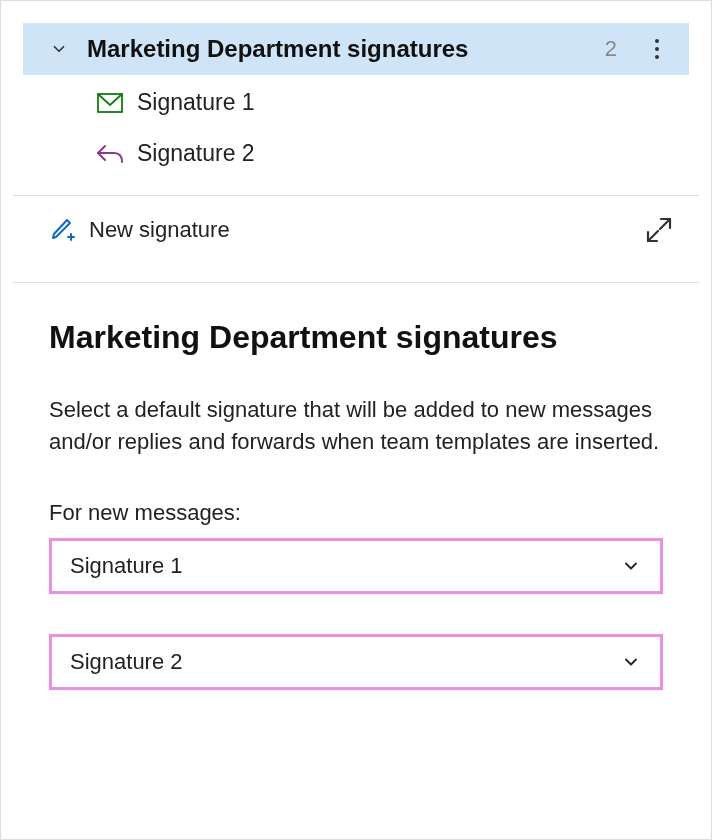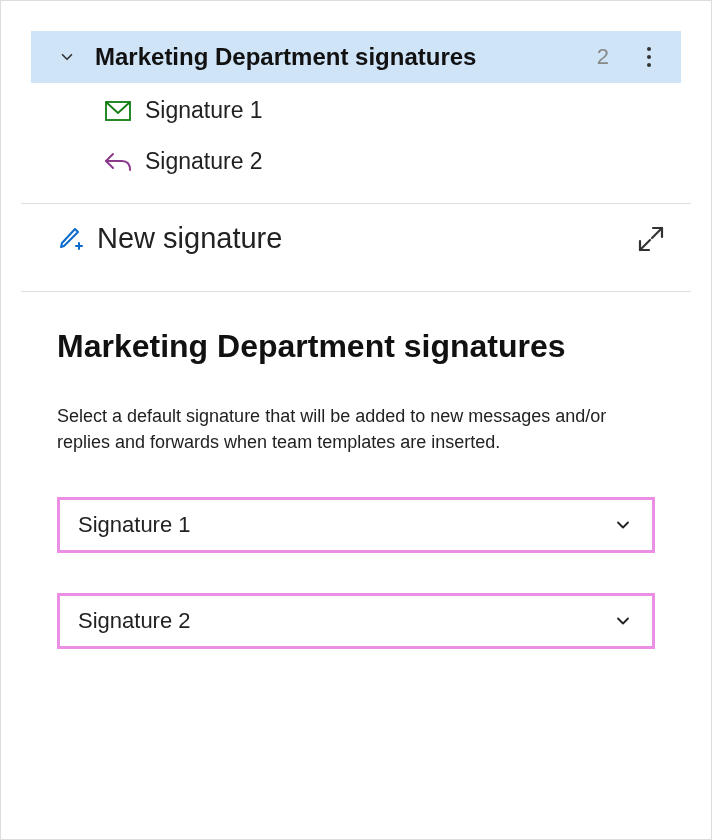--- a/index.html
+++ b/index.html
@@ -10,21 +10,21 @@
   body {
     font-family: "Segoe UI", -apple-system, BlinkMacSystemFont, sans-serif;
     background: #fff;
     width: 712px;
     height: 840px;
     border: 1px solid #ddd;
     color: #222;
     overflow: hidden;
   }
   .container {
-    padding: 16px;
+    padding: 8px;
   }
 
   
   .group-header {
     display: flex;
     align-items: center;
     background: #cfe4f7;
     padding: 12px 20px 12px 24px;
     margin: 14px 14px 0 14px;
   }
@@ -95,21 +95,21 @@
     display: flex;
     align-items: center;
     padding: 18px 28px 18px 40px;
     gap: 40px;
   }
   .toolbar-item {
     display: flex;
     align-items: center;
     gap: 12px;
     cursor: pointer;
-    font-size: 29px;
+    font-size: 22px;
     color: #222;
   }
   .toolbar .icon-holder {
     width: 28px;
     height: 28px;
     display: flex;
     align-items: center;
     justify-content: center;
   }
   .toolbar .spacer {
@@ -128,21 +128,21 @@
   .content {
     padding: 36px 40px 20px 40px;
   }
   .content h1 {
     font-size: 32px;
     font-weight: 700;
     margin-bottom: 38px;
     color: #111;
   }
   .content .description {
-    font-size: 18px;
+    font-size: 22px;
     line-height: 1.45;
     color: #222;
     margin-bottom: 42px;
   }
   .field-group {
     margin-bottom: 40px;
   }
   .field-label {
     font-size: 22px;
     color: #222;
@@ -233,20 +233,21 @@
     </div>
   </div>
 
   <div class="divider"></div>
 
   <div class="content">
     <h1>Marketing Department signatures</h1>
     <p class="description">Select a default signature that will be added to new messages and/or replies and forwards when team templates are inserted.</p>
 
     <div class="field-group">
+      <div class="field-label">For new messages:</div>
       <div class="select-box">
         <span class="value">Signature 1</span>
         <span class="chev">
           <svg width="20" height="20" viewBox="0 0 24 24" fill="none" stroke="#222" stroke-width="2.2" stroke-linecap="round" stroke-linejoin="round">
             <polyline points="6 9 12 15 18 9"></polyline>
           </svg>
         </span>
       </div>
     </div>
 

